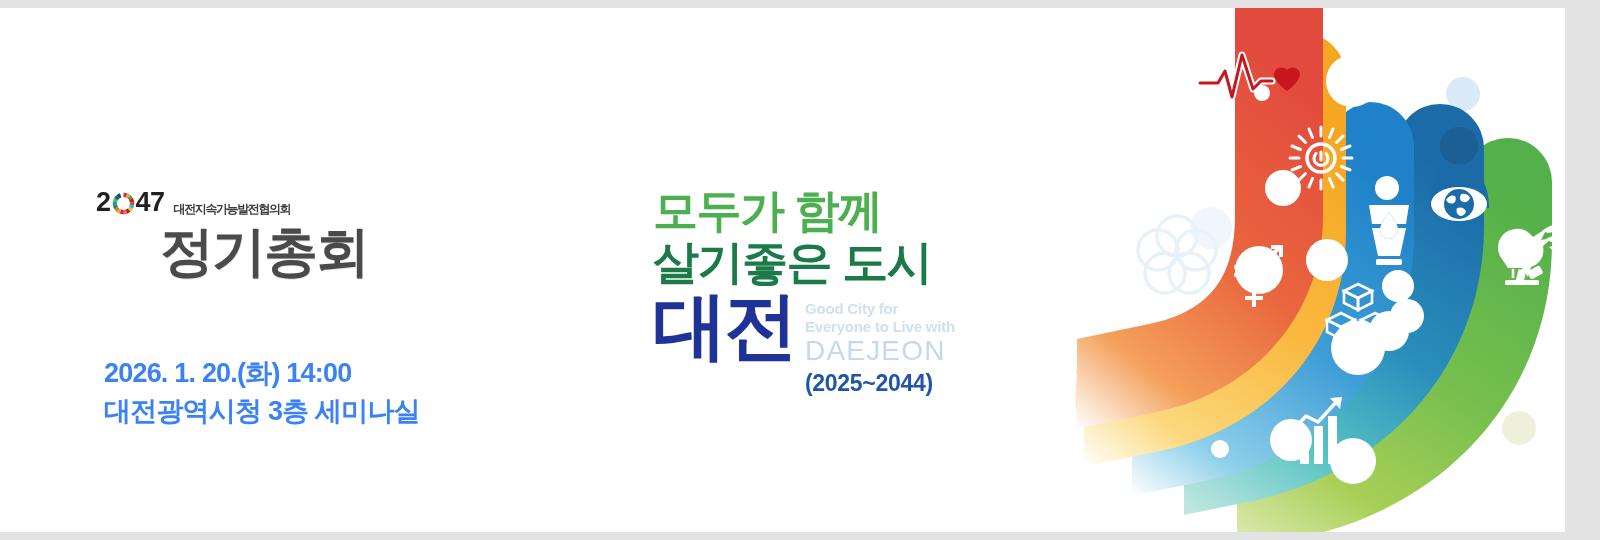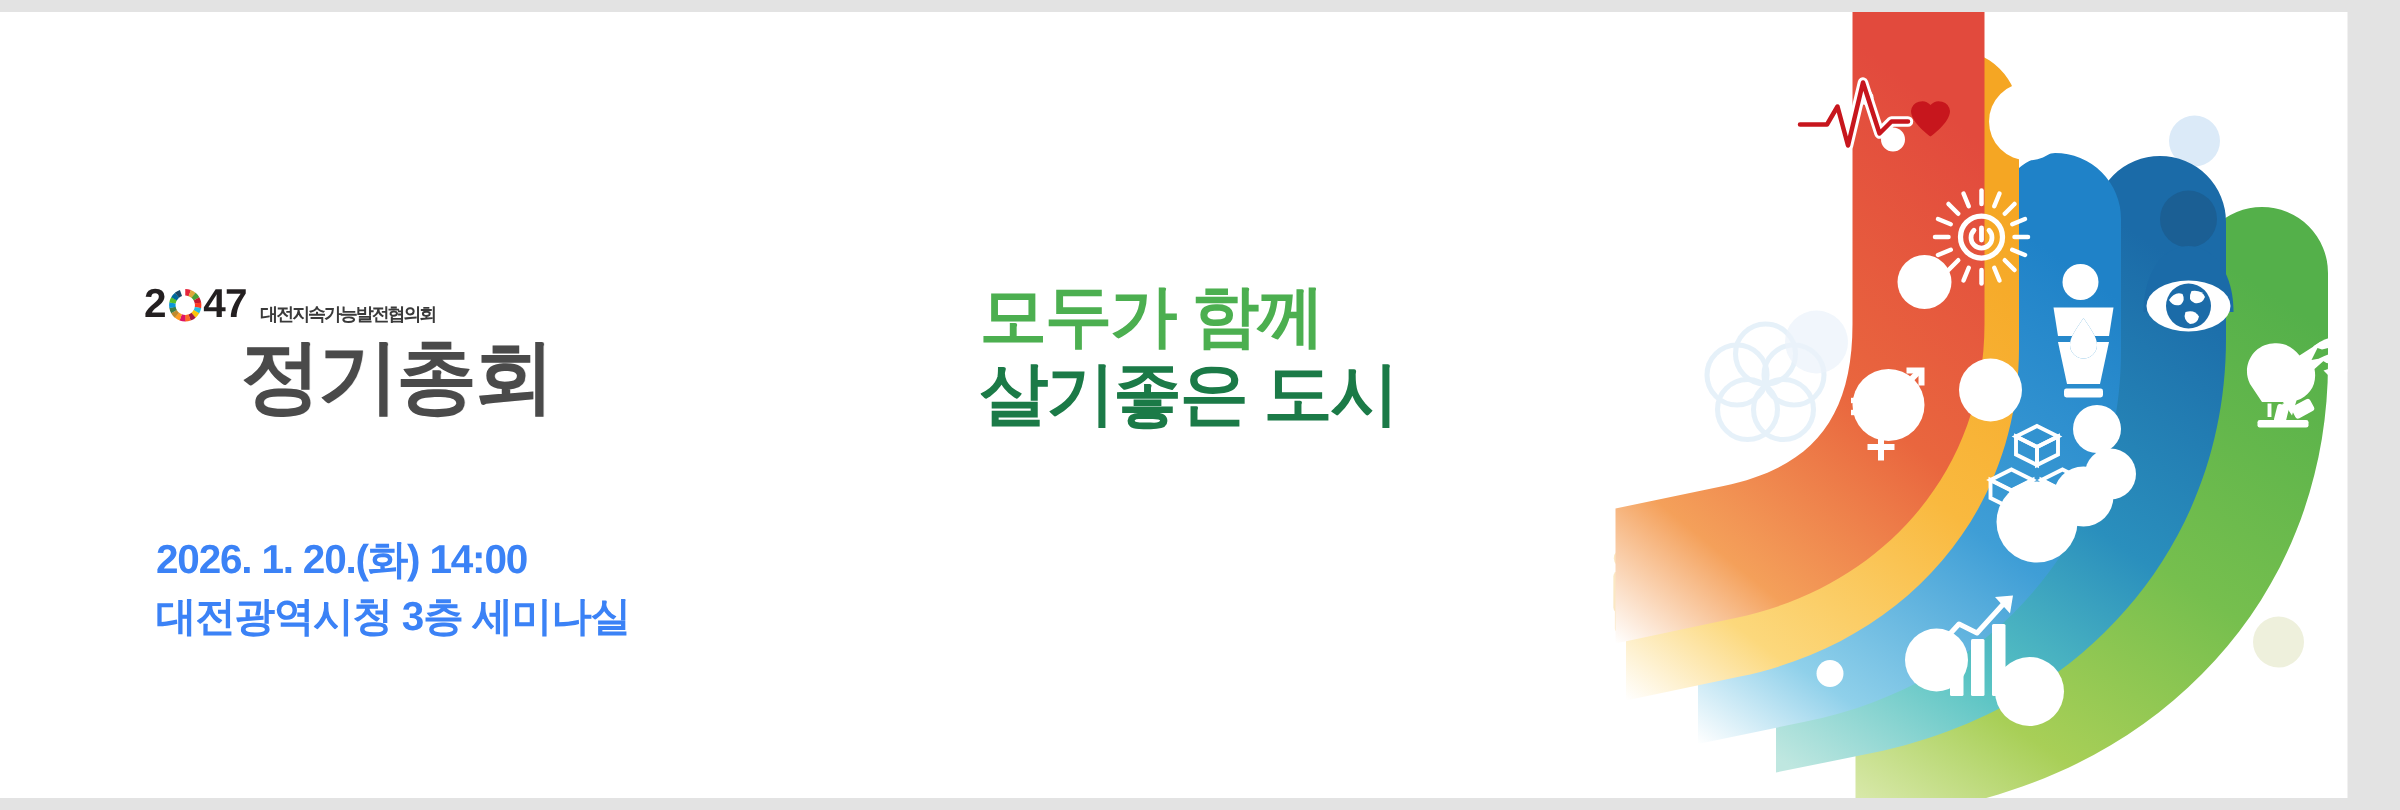--- a/index.html
+++ b/index.html
@@ -230,20 +230,29 @@
     </div>
 
     <div id="meta-block">
       <div class="meta-line">2026. 1. 20.(화) 14:00</div>
       <div class="meta-line sub">대전광역시청 3층 세미나실</div>
     </div>
 
     <div id="slogan-block">
       <div class="slogan-l1" style="color:#4caf50">모두가 함께</div>
       <div class="slogan-l2" style="color:#1b7a47">살기좋은 도시</div>
+      <div class="slogan-l3-row">
+        <div class="slogan-daejeon" style="color:#1f3296">대전</div>
+        <div class="eng-col">
+          <div class="eng-small" style="color:#cfe0ef">Good City for</div>
+          <div class="eng-small" style="color:#cfe0ef">Everyone to Live with</div>
+          <div class="eng-big" style="color:#c3d9ee">DAEJEON</div>
+          <div class="eng-years" style="color:#1f56a8">(2025~2044)</div>
+        </div>
+      </div>
     </div>
 
     <div id="graphic">
       <svg viewBox="0 0 520 545" aria-hidden="true">
         <defs>
           <linearGradient id="gRed" x1="0.45" y1="0" x2="0" y2="1">
             <stop offset="0%" stop-color="#e24a3d"></stop>
             <stop offset="45%" stop-color="#e9663e"></stop>
             <stop offset="78%" stop-color="#f4a05a"></stop>
             <stop offset="100%" stop-color="#ffffff"></stop>

